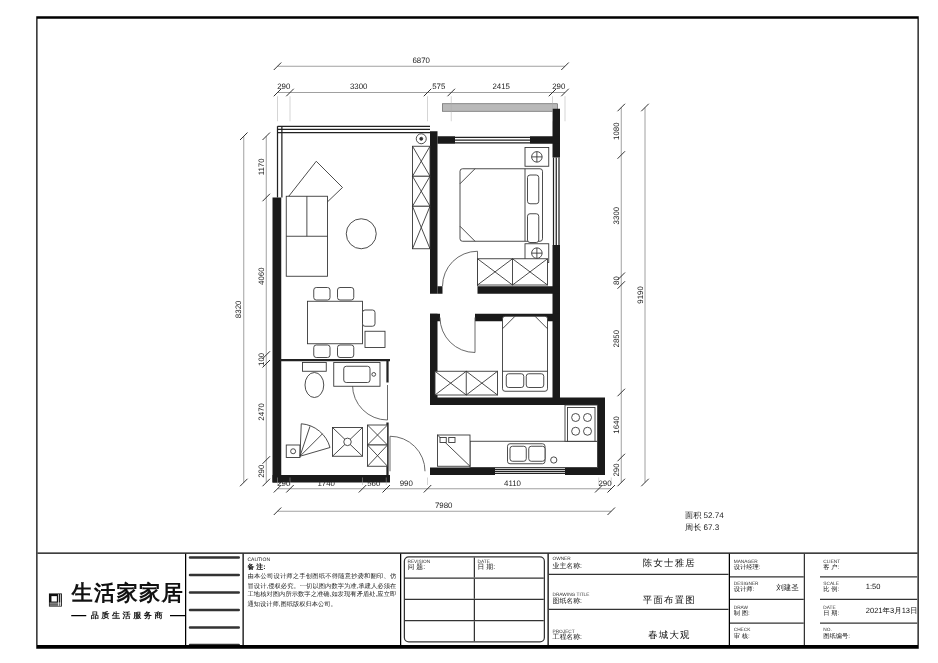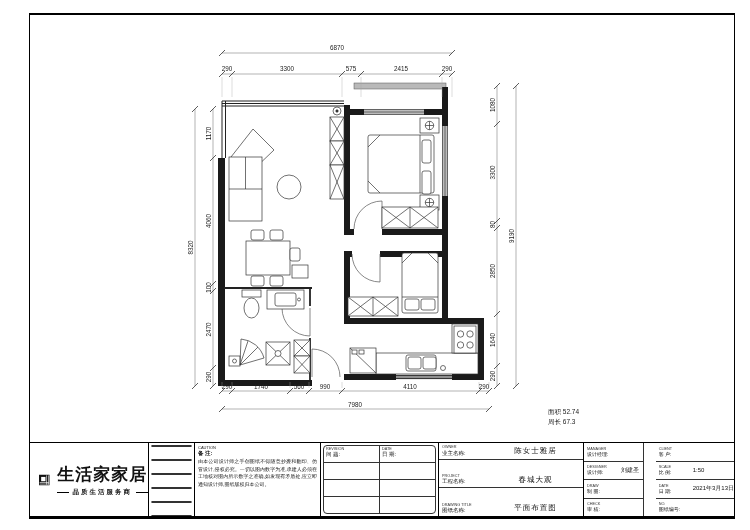--- a/index.html
+++ b/index.html
@@ -313,31 +313,31 @@
     <div class="tb-sec tb-proj">
       <div class="proj-row">
         <div class="proj-lbl">
           <div class="lbl-en">OWNER</div>
           <div class="lbl-cn">业主名称:</div>
         </div>
         <div class="proj-val">陈女士雅居</div>
       </div>
       <div class="proj-row">
         <div class="proj-lbl">
+          <div class="lbl-en">DRAWING TITLE</div>
+          <div class="lbl-cn">图纸名称:</div>
+        </div>
+        <div class="proj-val">平面布置图</div>
+      </div>
+      <div class="proj-row">
+        <div class="proj-lbl">
           <div class="lbl-en">PROJECT</div>
           <div class="lbl-cn">工程名称:</div>
         </div>
         <div class="proj-val">春城大观</div>
-      </div>
-      <div class="proj-row">
-        <div class="proj-lbl">
-          <div class="lbl-en">DRAWING TITLE</div>
-          <div class="lbl-cn">图纸名称:</div>
-        </div>
-        <div class="proj-val">平面布置图</div>
       </div>
     </div>
 
     <div class="tb-sec tb-pers">
       <div class="pers-col c1">
         <div class="pers-cell">
           <div class="pers-lbl">
             <div class="lbl-en">MANAGER</div>
             <div class="lbl-cn">设计经理:</div>
           </div>

